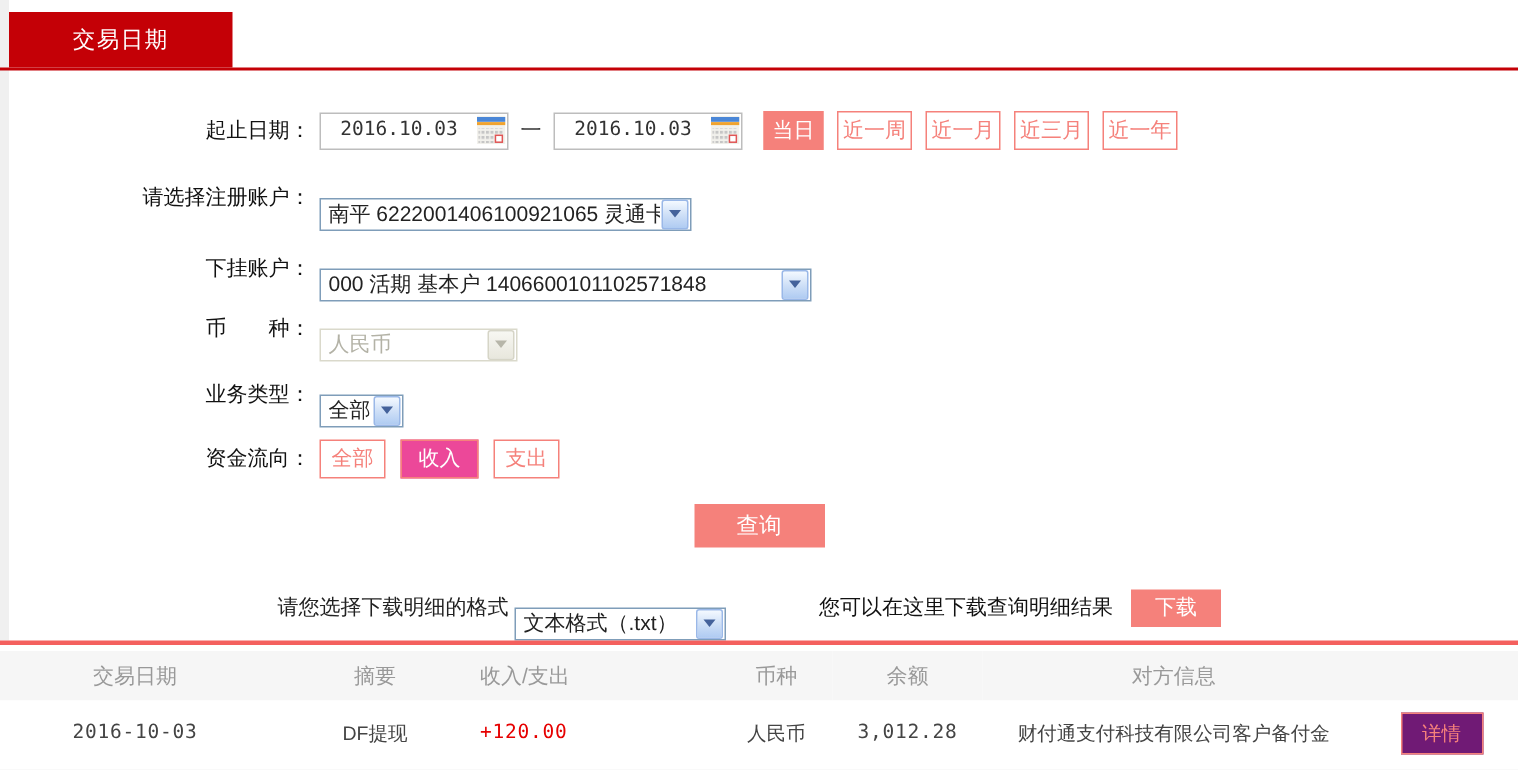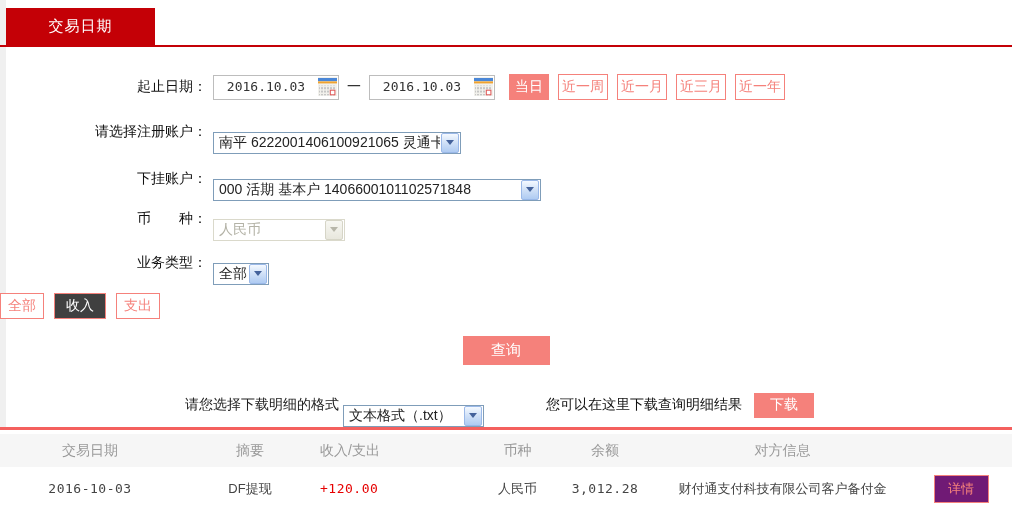--- a/index.html
+++ b/index.html
@@ -44,21 +44,21 @@
   .xp-arrow::after{content:"";width:0;height:0;border-left:4px solid transparent;
        border-right:4px solid transparent;border-top:5px solid #44629b;}
   .xp-select.disabled{border-color:#dad9cb;cursor:default;}
   .xp-select.disabled .txt{color:#b3b2a6;}
   .xp-select.disabled .xp-arrow{border-color:#d6d5c7;background:linear-gradient(#f7f7f2,#e8e7dd);}
   .xp-select.disabled .xp-arrow::after{border-top-color:#b7b6a9;}
 
   
   .btn-flow{height:24px;padding:0 7px;margin-right:10px;display:inline-flex;align-items:center;
        background:#fff;border:1px solid #f5817b;color:#f5817b;cursor:pointer;}
-  .btn-flow.active{background:#404040;color:#fff;padding:0 11px;}
+  .btn-flow.active{background:#ec4899;color:#fff;padding:0 11px;}
 
   
   .query-row{position:absolute;left:0;right:0;top:336px;display:flex;justify-content:center;}
   .btn-query{width:87px;height:29px;background:#f5817b;border:none;color:#fff;font-size:15px;
        display:flex;align-items:center;justify-content:center;cursor:pointer;}
   .dl-row{position:absolute;left:0;right:0;top:392px;display:flex;align-items:center;height:26px;padding-left:185px;}
   .dl-hint{margin-left:62px;color:#111;}
   .btn-download{margin-left:12px;width:60px;height:25px;background:#f5817b;border:none;color:#fff;
        display:flex;align-items:center;justify-content:center;cursor:pointer;font-size:14px;}
 
@@ -155,20 +155,21 @@
 
   <div class="row" style="top:250px">
     <span class="row-label">业务类型：</span>
     <span class="xp-select" style="width:56px">
       <span class="txt">全部</span>
       <span class="xp-arrow"></span>
     </span>
   </div>
 
   <div class="row" style="top:293px">
+    <span class="row-label">资金流向：</span>
     <span class="btn-flow">全部</span>
     <span class="btn-flow active">收入</span>
     <span class="btn-flow">支出</span>
   </div>
 
   <div class="query-row">
     <button class="btn-query">查询</button>
   </div>
 
   <div class="dl-row">

